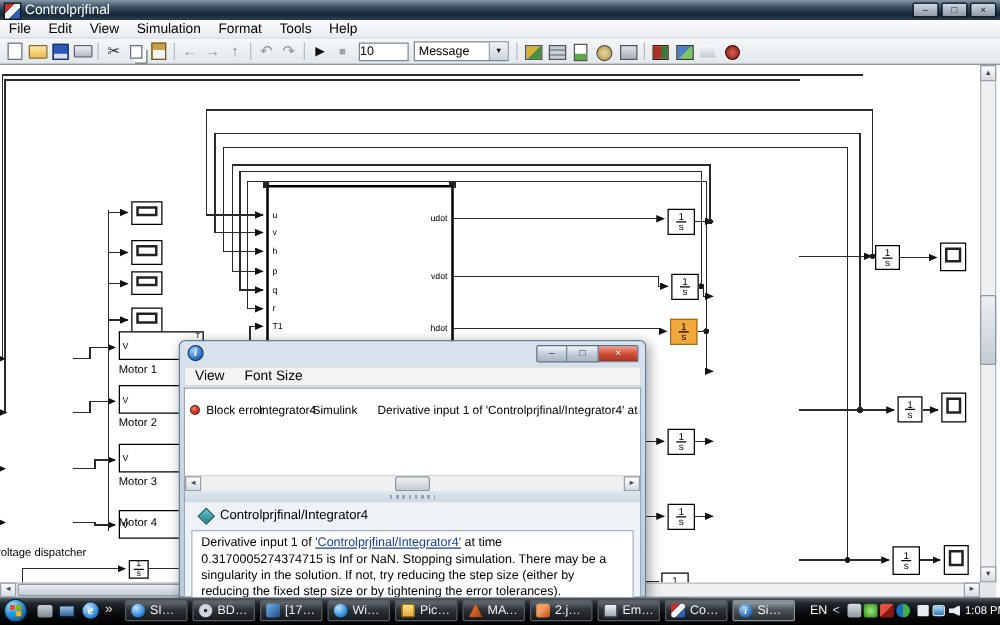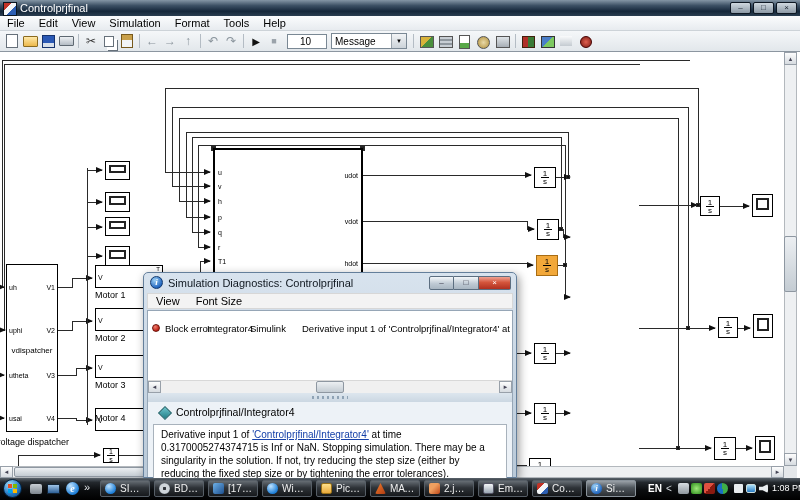--- a/index.html
+++ b/index.html
@@ -111,31 +111,20 @@
       <circle cx="688" cy="328" r="1.8" fill="#111"></circle>
       <circle cx="678" cy="448" r="1.8" fill="#111"></circle>
       <circle cx="568" cy="177" r="1.8" fill="#111"></circle>
       <circle cx="561" cy="229" r="1.8" fill="#111"></circle>
       <circle cx="565" cy="265" r="1.8" fill="#111"></circle>
       <rect x="211" y="146" width="4" height="4" fill="#222"></rect>
       <rect x="360" y="146" width="4" height="4" fill="#222"></rect>
     </g>
   </svg>
 
-  <div class="b" style="left:6px;top:264px;width:52px;height:168px">
-    <span class="pl" style="left:2px;top:19px">uh</span>
-    <span class="pl" style="left:2px;top:62px">uphi</span>
-    <span class="pl" style="left:2px;top:107px">utheta</span>
-    <span class="pl" style="left:2px;top:150px">usai</span>
-    <span class="pl" style="right:2px;top:19px">V1</span>
-    <span class="pl" style="right:2px;top:62px">V2</span>
-    <span class="pl" style="right:2px;top:107px">V3</span>
-    <span class="pl" style="right:2px;top:150px">V4</span>
-    <span class="pl" style="left:0;right:0;top:82px;text-align:center;font-size:8px">vdispatcher</span>
-  </div>
   <span class="cap" style="left:-4px;top:437px;width:72px">voltage dispatcher</span>
 
   <div class="b scope" style="left:105px;top:161px;width:25px;height:19px">
       <span class="scr"></span>
     </div>
   <div class="b scope" style="left:105px;top:192px;width:25px;height:20px">
       <span class="scr"></span>
     </div>
   <div class="b scope" style="left:105px;top:217px;width:25px;height:19px">
       <span class="scr"></span>
@@ -319,21 +308,21 @@
     <span class="ti" style="color:#8a949c">
         <span>↷</span>
       </span>
     <span class="sep"></span>
     <span class="ti" style="font-size:10px;color:#111">
         <span>▶</span>
       </span>
     <span class="ti" style="font-size:9px;color:#9aa2aa">
         <span>■</span>
       </span>
-    <span style="width:40px;height:15px;border:1px solid #7a8894;background:#fff;font-size:10px;display:flex;align-items:center;padding-left:12px;margin:0 4px;box-sizing:border-box">
+    <span style="width:40px;height:15px;border:1px solid #7a8894;background:#fff;font-size:10px;display:flex;align-items:center;padding-left:0;margin:0 4px;box-sizing:border-box">
         <span>10</span>
       </span>
     <span style="width:76px;height:16px;border:1px solid #7a8894;background:#fff;display:flex;align-items:center;font-size:10px;box-sizing:border-box">
       <span style="flex:1;padding-left:3px">Message</span>
       <span style="width:14px;height:100%;background:linear-gradient(#f2f4f6,#ccd3d9);border-left:1px solid #99a3ab;font-size:6px;display:flex;align-items:center;justify-content:center">
           <span>▼</span>
         </span>
     </span>
     <span class="sep" style="margin-left:6px"></span>
     <span class="mi">
@@ -363,21 +352,20 @@
       </span>
     <span class="mi">
         <span class="a" style="left:3px;top:2px;width:10px;height:10px;border-radius:50%;background:radial-gradient(#e06050,#7c1a12);border:1px solid #400"></span>
       </span>
   </div>
   <div class="a" style="left:0;top:51px;width:800px;height:1px;background:#8c96a0;z-index:3"></div>
 
   <div class="a dlg" style="z-index:5">
     <div class="dtb">
       <span style="width:13px;height:13px;border-radius:50%;background:radial-gradient(circle at 35% 30%,#9fd2f5,#2468c0 70%,#15459a);border:1px solid #123a6e;color:#fff;font:italic bold 9px/11px 'Liberation Serif',serif;text-align:center;margin-right:5px;box-sizing:border-box"><span>i</span></span>
-      <span>Simulation Diagnostics: Controlprjfinal</span>
       <span style="flex:1"></span>
       <span class="dwb" style="width:25px;border-radius:2px 0 0 2px">
           <span>–</span>
         </span>
       <span class="dwb" style="width:25px;border-left:none">
           <span>□</span>
         </span>
       <span class="dwb" style="width:32px;border-left:none;border-radius:0 2px 2px 0;background:linear-gradient(#f0a292,#d4553c 45%,#b03020);color:#fff;margin-right:5px">
           <span>×</span>
         </span>
@@ -467,21 +455,21 @@
       </span>
     <span class="tbn" style="left:532px;width:50px">
         <span class="ticon" style="background:linear-gradient(135deg,#c23327 35%,#f4f6f8 35% 65%,#2d5fb3 65%)"></span>
         <span class="lbl">Contr...</span>
       </span>
     <span class="tbn active" style="left:586px;width:50px">
         <span class="ticon" style="border-radius:50%;background:radial-gradient(circle at 35% 30%,#9fd2f5,#2468c0 70%);color:#fff;font:italic bold 8px/11px 'Liberation Serif',serif;text-align:center"><span>i</span></span>
         <span class="lbl">Simul...</span>
       </span>
 
-    <span class="a" style="left:648px;top:5px;color:#fff;font-size:10px;font-weight:bold">EN</span>
+    <span class="a" style="left:648px;top:5px;color:#fff;font-size:10px;font-weight:normal">EN</span>
     <span class="a" style="left:666px;top:5px;color:#d8dde2;font-size:10px">&lt;</span>
     <span class="trayicon" style="left:678px;background:linear-gradient(#d8dde2,#8f979e)"></span>
     <span class="trayicon" style="left:691px;background:radial-gradient(#9fe87a,#2a8a1a)"></span>
     <span class="trayicon" style="left:704px;background:linear-gradient(135deg,#e05040 50%,#8a1a10 50%)"></span>
     <span class="trayicon" style="left:717px;border-radius:50%;background:conic-gradient(#3fae49 0 50%,#1a6fc4 50% 100%)"></span>
     <span class="trayicon" style="left:734px;top:6px;width:9px;height:9px;background:#e8ecef;border-radius:1px"></span>
     <span class="trayicon" style="left:746px;top:6px;width:10px;height:9px;background:linear-gradient(#aee0f8,#2a7cc4);border:1px solid #cdd;box-sizing:border-box"></span>
     <span class="trayicon" style="left:759px;top:6px;width:9px;height:9px;background:#e8ecef;clip-path:polygon(0 30%,40% 30%,100% 0,100% 100%,40% 70%,0 70%)"></span>
     <span class="a" style="left:772px;top:5px;color:#fff;font-size:9px;white-space:nowrap">1:08 PM</span>
   </div>

